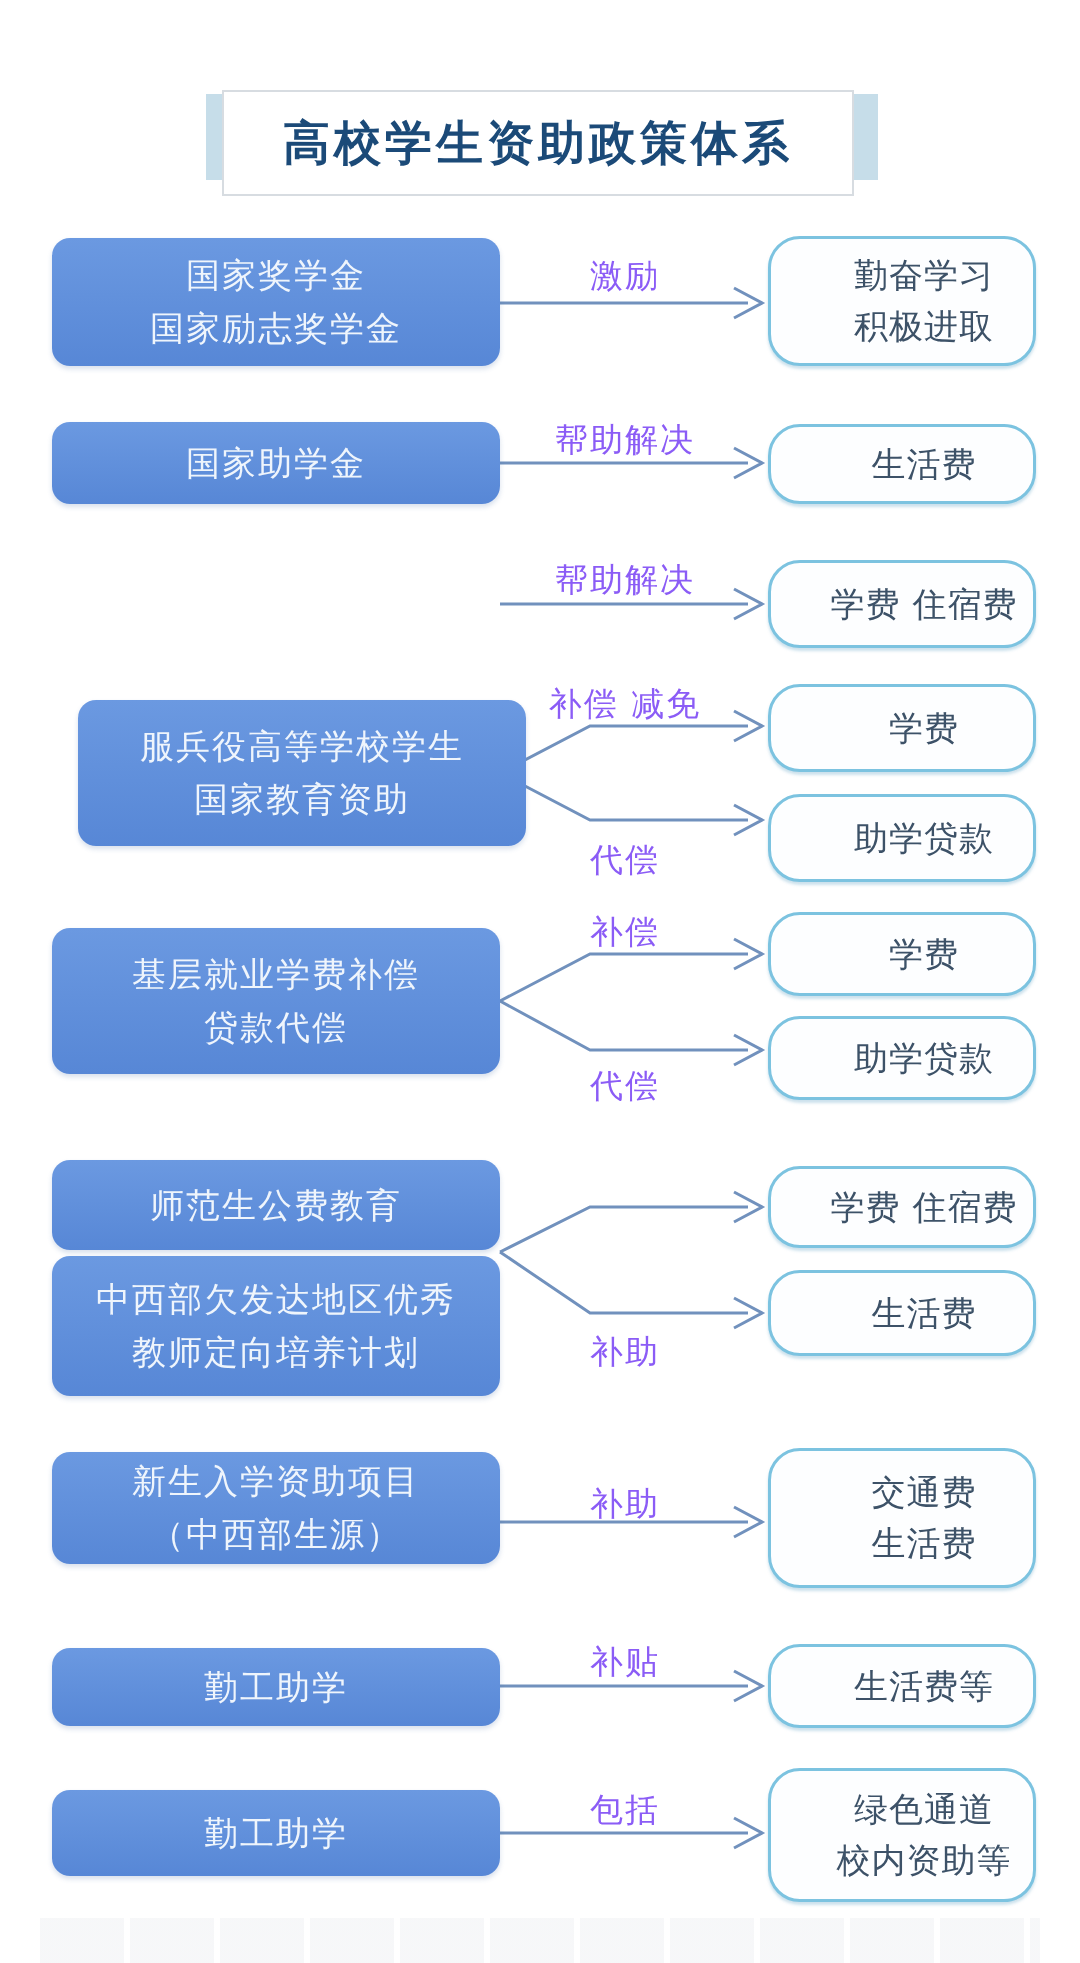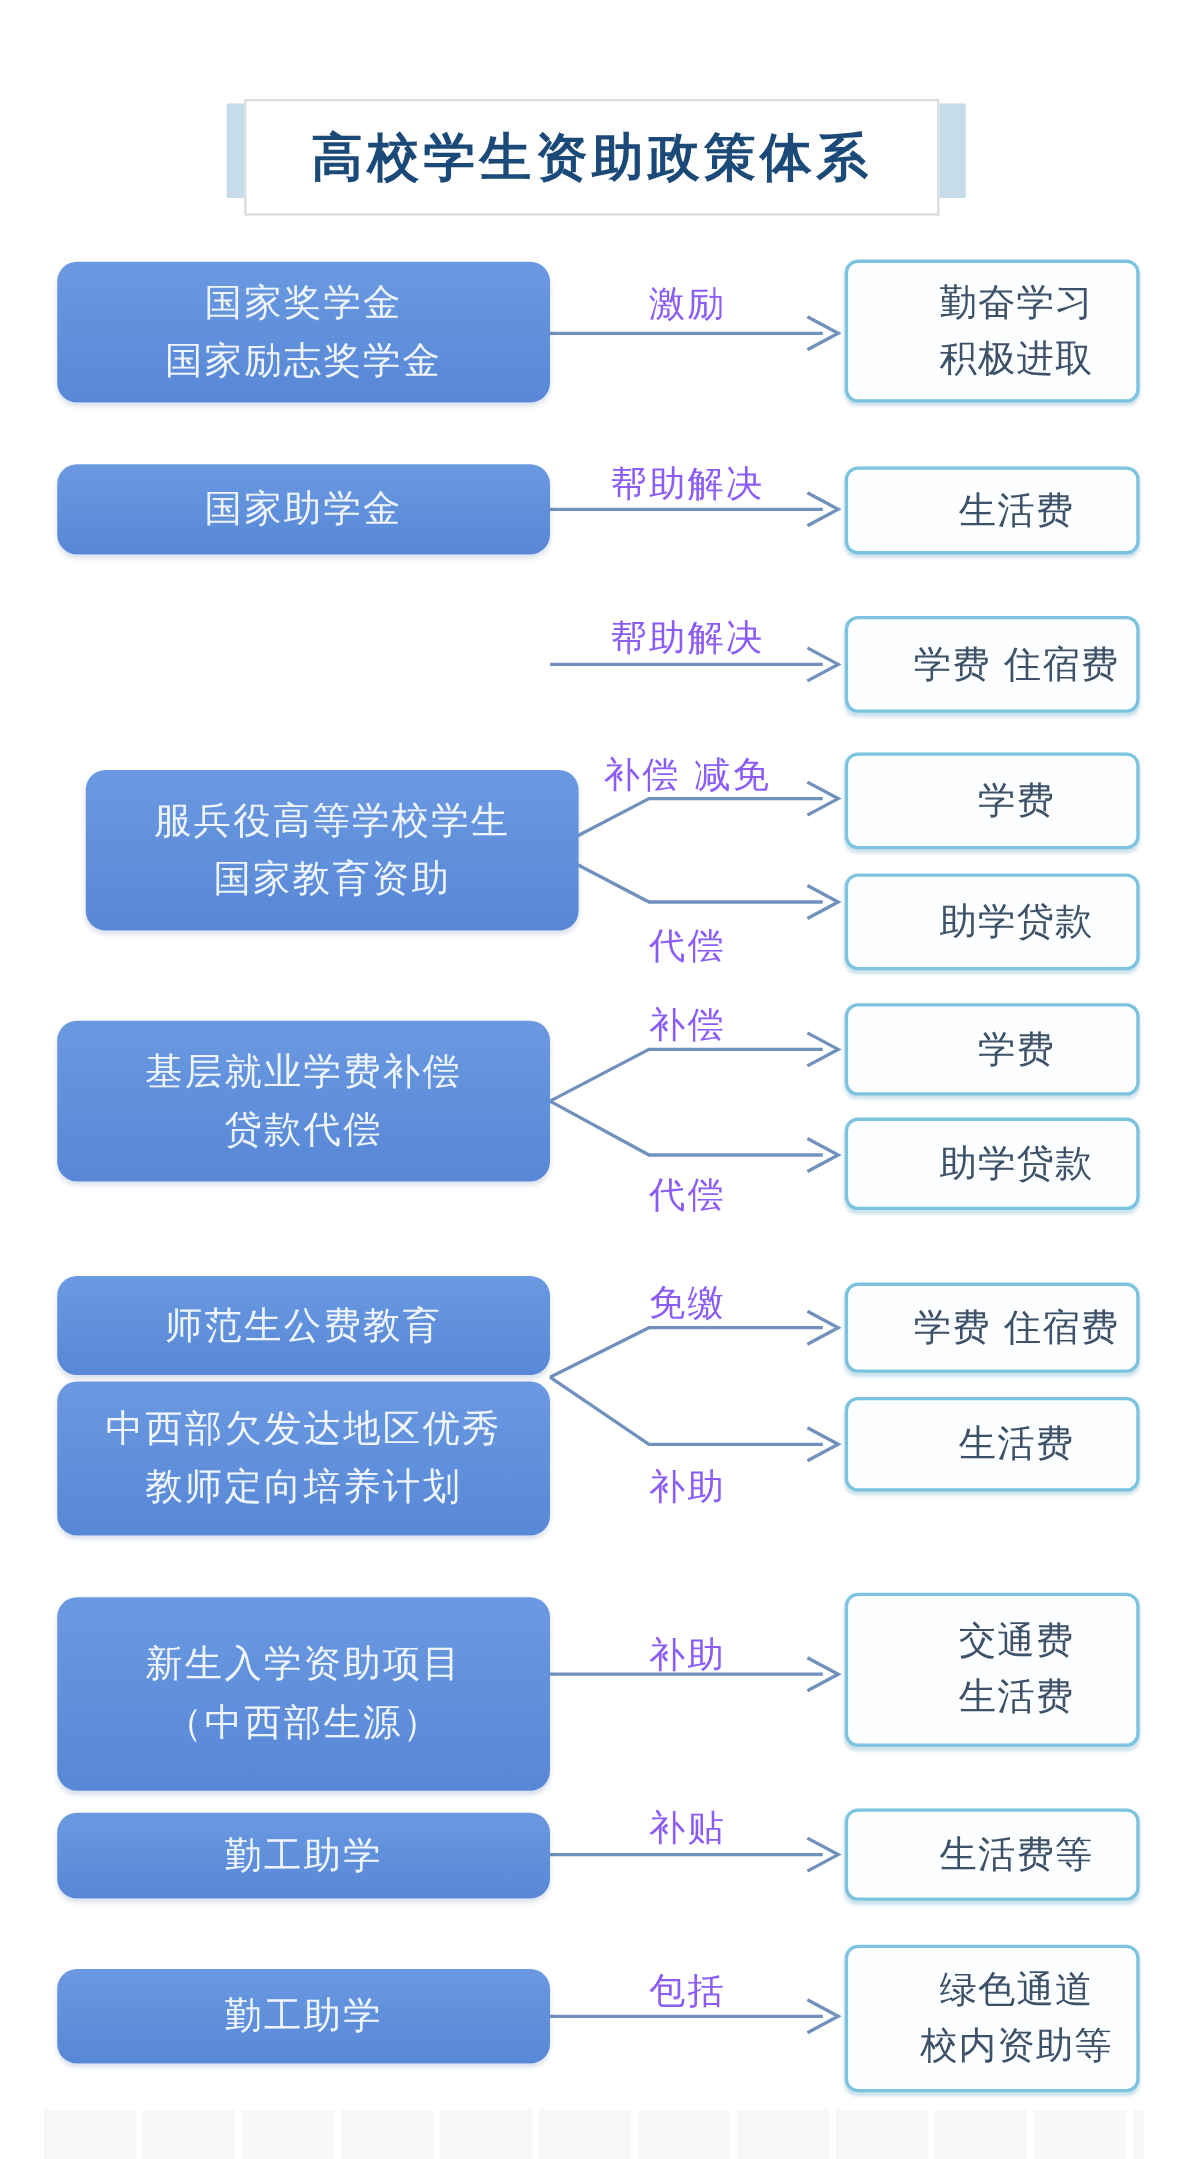--- a/index.html
+++ b/index.html
@@ -52,21 +52,21 @@
     line-height: 1.55;
     letter-spacing: 2px;
     text-align: center;
     white-space: pre-line;
   }
   .rbox {
     position: absolute;
     left: 768px; width: 268px;
     background: #fdfeff;
     border: 3px solid #7cc3e0;
-    border-radius: 12px;
+    border-radius: 32px;
     box-sizing: border-box;
     box-shadow: 0 3px 3px rgba(110,170,200,0.35);
     display: flex; align-items: center; justify-content: center;
     color: #3d5268;
     font-size: 34px;
     line-height: 1.5;
     letter-spacing: 1px;
     text-align: center;
     white-space: pre-line;
     padding-left: 44px;
@@ -151,26 +151,25 @@
   <div class="lbox" style="top:928px; height:146px;">基层就业学费补偿
 贷款代偿</div>
   <div class="lbl" style="top:910px;">补偿</div>
   <div class="rbox" style="top:912px; height:84px;">学费</div>
   <div class="lbl" style="top:1064px;">代偿</div>
   <div class="rbox" style="top:1016px; height:84px;">助学贷款</div>
 
   <div class="lbox" style="top:1160px; height:90px;">师范生公费教育</div>
   <div class="lbox" style="top:1256px; height:140px;">中西部欠发达地区优秀
 教师定向培养计划</div>
-  <div class="lbl" style="top:1162px;">免缴</div>
   <div class="rbox" style="top:1166px; height:82px;">学费 住宿费</div>
   <div class="lbl" style="top:1330px;">补助</div>
   <div class="rbox" style="top:1270px; height:86px;">生活费</div>
 
-  <div class="lbox" style="top:1452px; height:176px;">新生入学资助项目
+  <div class="lbox" style="top:1452px; height:112px;">新生入学资助项目
 （中西部生源）</div>
   <div class="lbl" style="top:1482px;">补助</div>
   <div class="rbox" style="top:1448px; height:140px;">交通费
 生活费</div>
 
   <div class="lbox" style="top:1648px; height:78px;">勤工助学</div>
   <div class="lbl" style="top:1640px;">补贴</div>
   <div class="rbox" style="top:1644px; height:84px;">生活费等</div>
 
   <div class="lbox" style="top:1790px; height:86px;">勤工助学</div>

